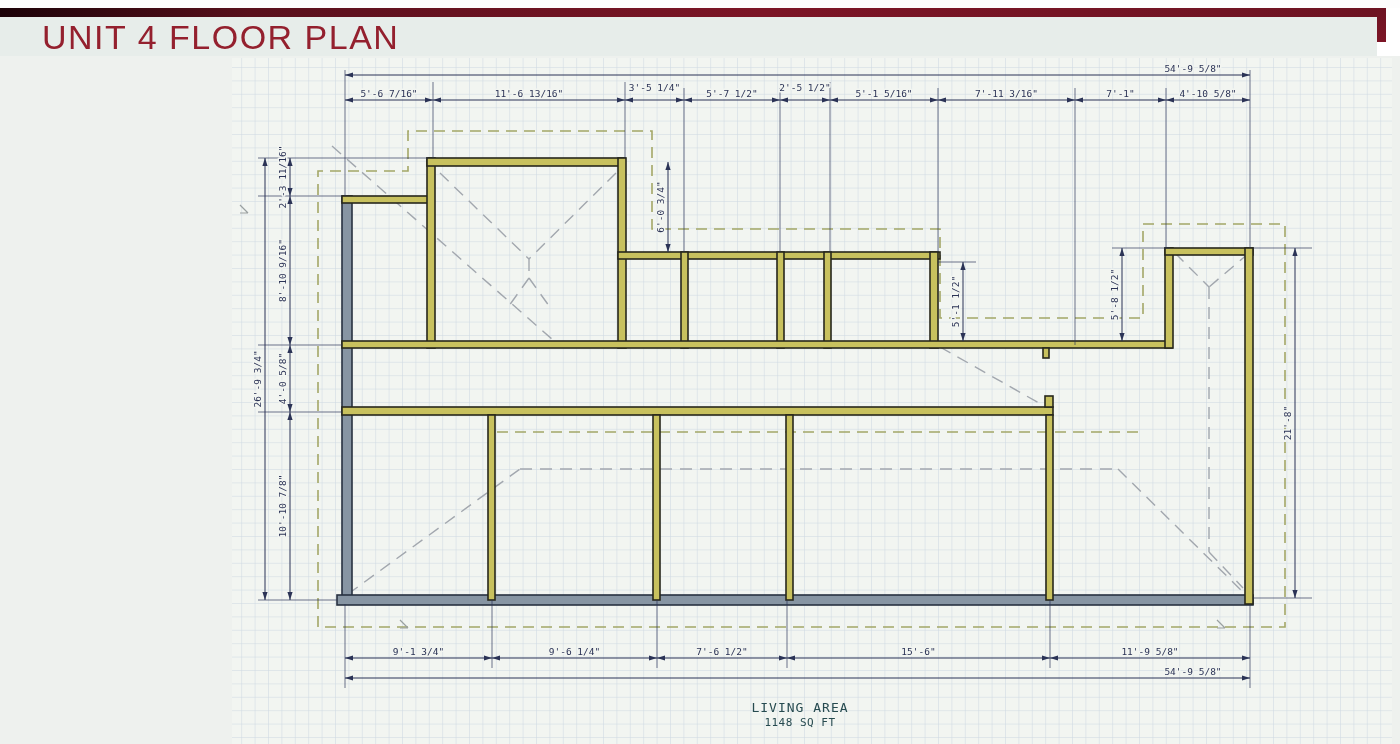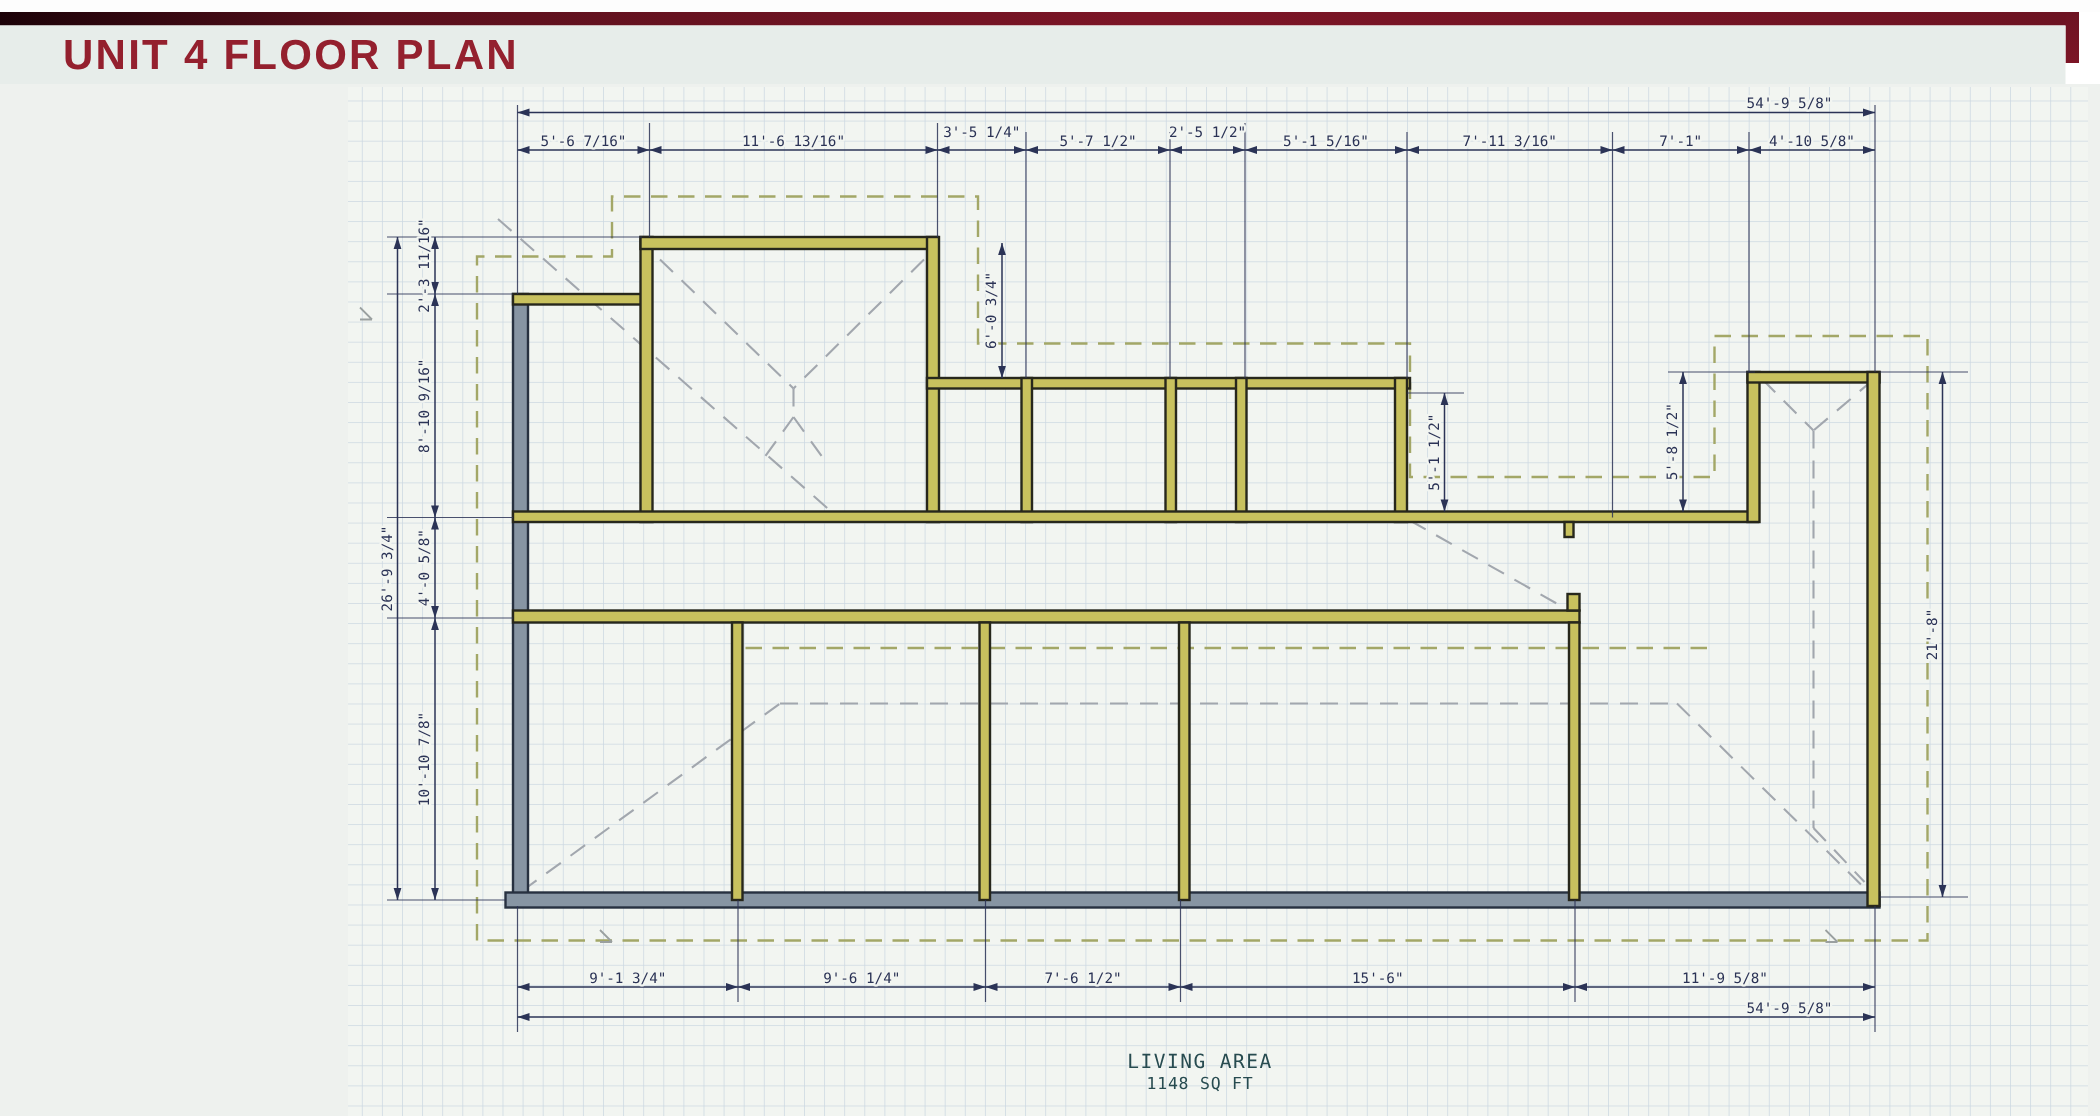--- a/index.html
+++ b/index.html
@@ -4,22 +4,22 @@
 <style>
   html,body{margin:0;padding:0;background:#ffffff;}
   body{width:1400px;height:744px;position:relative;overflow:hidden;
        font-family:"Liberation Sans", sans-serif;}
   .top-white{position:absolute;left:0;top:0;width:1400px;height:8px;background:#fdfdfd;}
   .title-rule{position:absolute;left:0;top:8px;width:1386px;height:9px;
       background:linear-gradient(90deg,#1c0208 0%,#59101c 18%,#7c1526 55%,#6d1322 100%);}
   .title-rule-corner{position:absolute;left:1377px;top:8px;width:9px;height:34px;
       background:linear-gradient(180deg,#6d1322,#7c1526);}
   .title-band{position:absolute;left:0;top:17px;width:1377px;height:39px;background:#e7edea;}
-  .page-title{position:absolute;left:42px;top:20px;font-size:28px;line-height:34px;
-      color:#94202e;letter-spacing:1.5px;font-weight:700;}
+  .page-title{position:absolute;left:42px;top:20px;font-size:34px;line-height:34px;
+      color:#94202e;letter-spacing:1.5px;font-weight:400;}
   .canvas-wrap{position:absolute;left:0;top:56px;width:1400px;height:688px;background:#eef1ee;}
   svg{position:absolute;left:0;top:0;}
   .dim{stroke:#2b3356;stroke-width:1;fill:none;}
   .ext{stroke:#2b3356;stroke-width:0.8;fill:none;opacity:0.85;}
   .arr{fill:#2b3356;stroke:none;}
   .dimtext{font:9.5px "DejaVu Sans Mono", monospace;fill:#2b3356;
       paint-order:stroke;stroke:#f2f5f1;stroke-width:3px;stroke-linejoin:round;}
   .wall-olive{fill:#c8c15e;stroke:#27271c;stroke-width:1.6;}
   .wall-gray{fill:#8795a3;stroke:#273140;stroke-width:1.6;}
   .overhang{stroke:#a3a767;stroke-width:1.6;stroke-dasharray:11 7;fill:none;}

